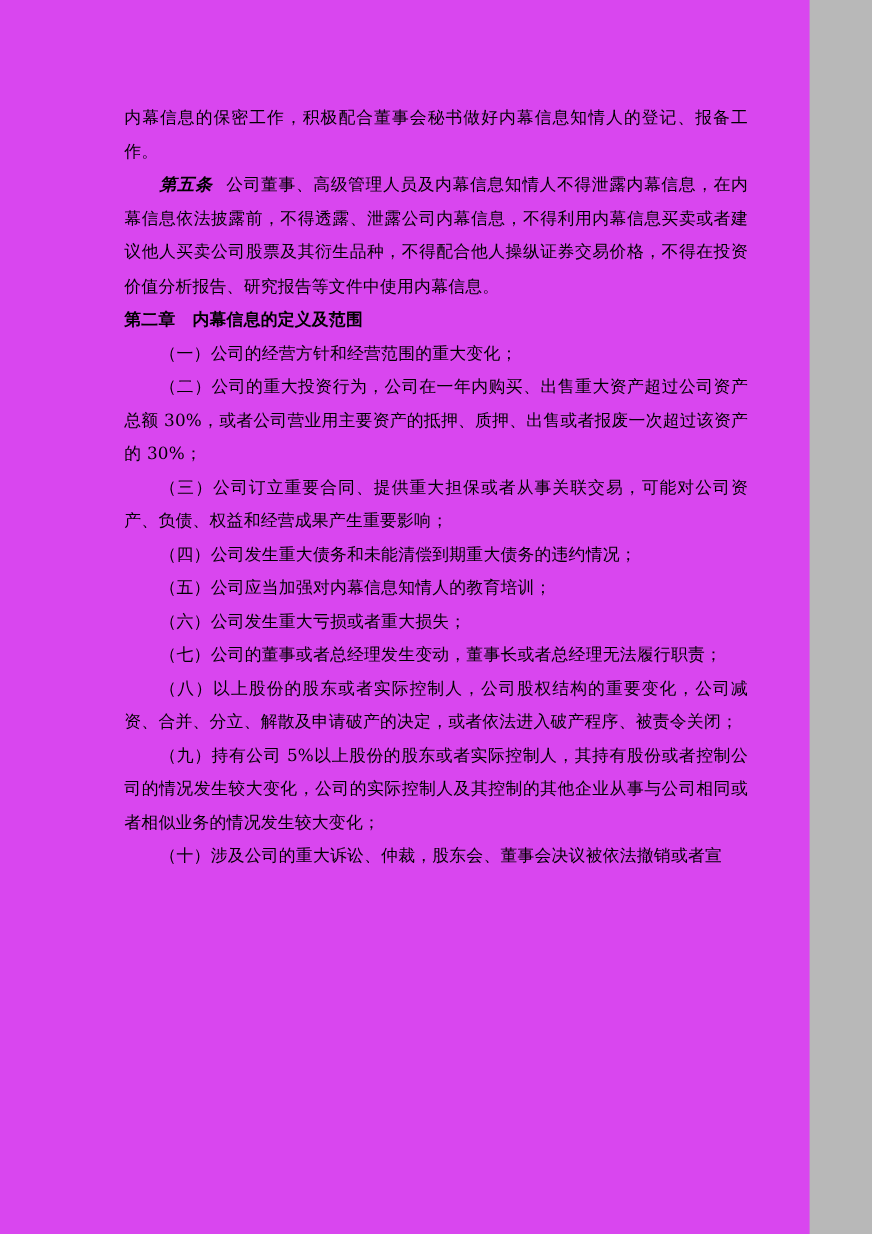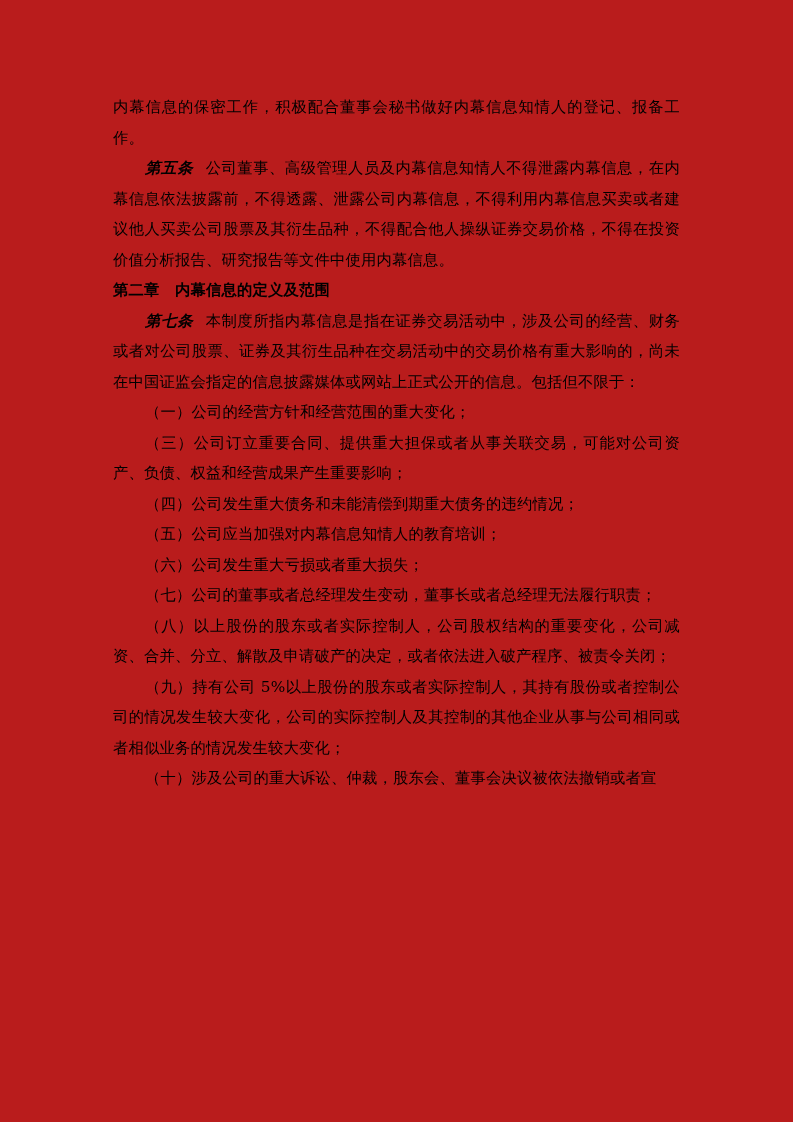--- a/index.html
+++ b/index.html
@@ -4,23 +4,23 @@
 <style>
   html, body {
     margin: 0;
     padding: 0;
     background: #b8b8b8;
   }
   body {
     font-family: "DejaVu Serif", "Liberation Serif", serif;
   }
   .page {
-    width: 793px;
+    width: 736px;
     height: 1122px;
-    background: #b91c1c;
+    background: #d946ef;
     position: relative;
     box-sizing: border-box;
     overflow: hidden;
   }
   .content {
     position: absolute;
     left: 113px;
     top: 92px;
     width: 567px;
   }
@@ -64,28 +64,28 @@
 
     <p class="para indent">
       <span class="art-label">第五条</span><span class="gap"></span><span>公司董事、高级管理人员及内幕信息知情人不得泄露内幕信息，在内幕信息依法披露前，不得透露、泄露公司内幕信息，不得利用内幕信息买卖或者建议他人买卖公司股票及其衍生品种，不得配合他人操纵证券交易价格，不得在投资价值分析报告、研究报告等文件中使用内幕信息。</span>
     </p>
 
 
     <p class="para center bold">
       <span>第二章　内幕信息的定义及范围</span>
     </p>
 
-    <p class="para indent">
-      <span class="art-label">第七条</span><span class="gap"></span><span>本制度所指内幕信息是指在证券交易活动中，涉及公司的经营、财务或者对公司股票、证券及其衍生品种在交易活动中的交易价格有重大影响的，尚未在中国证监会指定的信息披露媒体或网站上正式公开的信息。包括但不限于：</span>
-    </p>
 
     <p class="para indent">
       <span>（一）公司的经营方针和经营范围的重大变化；</span>
     </p>
 
+    <p class="para indent">
+      <span>（二）公司的重大投资行为，公司在一年内购买、出售重大资产超过公司资产总额 30%，或者公司营业用主要资产的抵押、质押、出售或者报废一次超过该资产的 30%；</span>
+    </p>
 
     <p class="para indent">
       <span>（三）公司订立重要合同、提供重大担保或者从事关联交易，可能对公司资产、负债、权益和经营成果产生重要影响；</span>
     </p>
 
     <p class="para indent">
       <span>（四）公司发生重大债务和未能清偿到期重大债务的违约情况；</span>
     </p>
 
     <p class="para indent">

